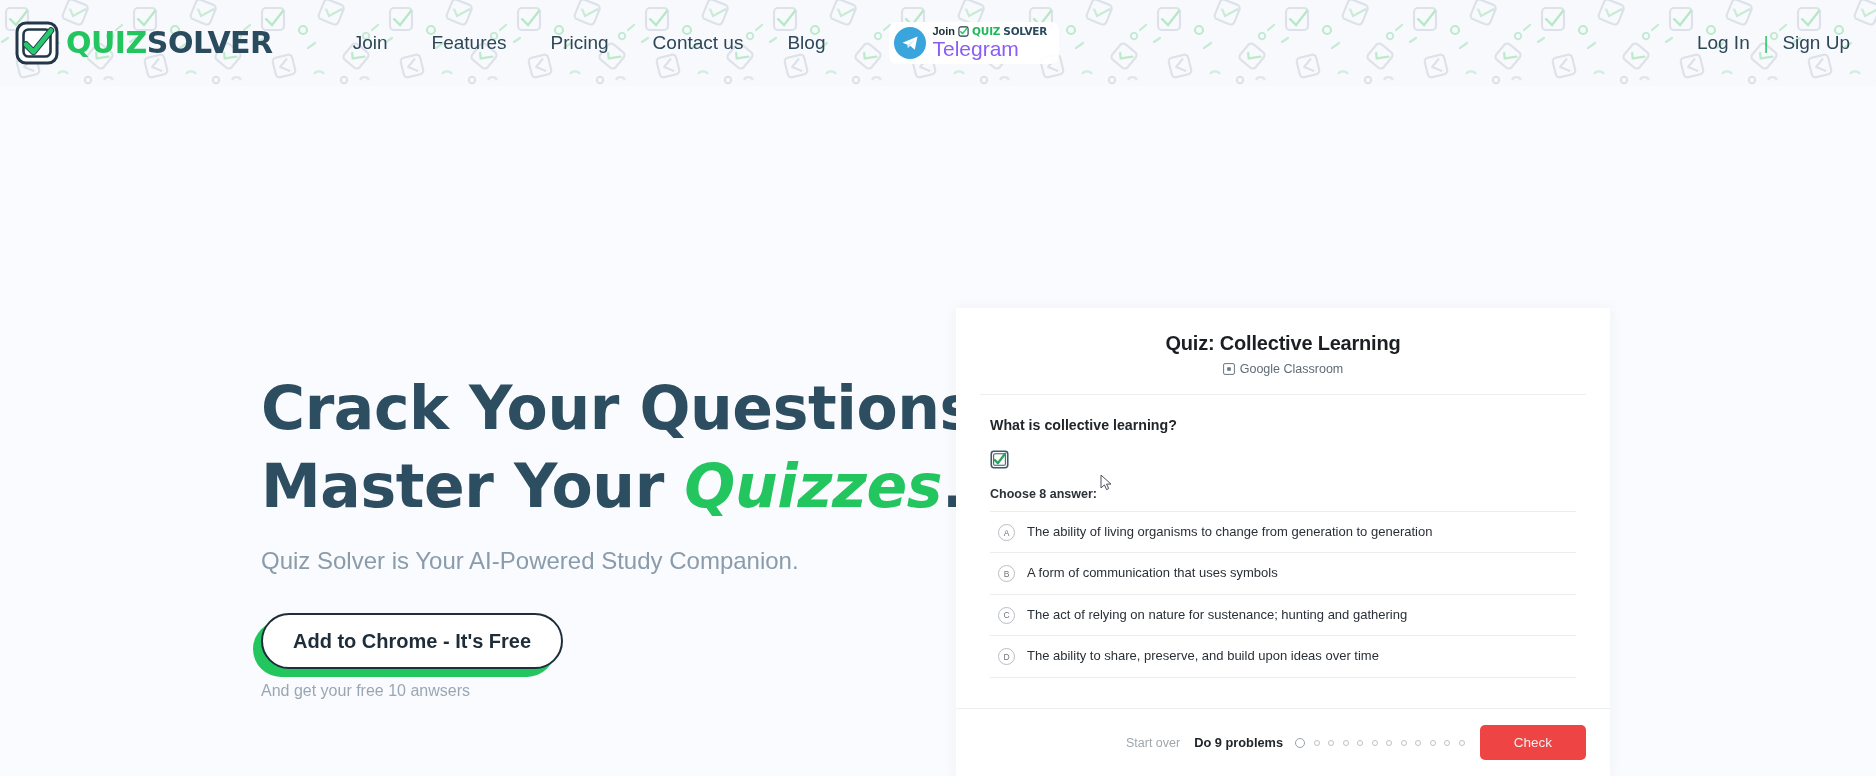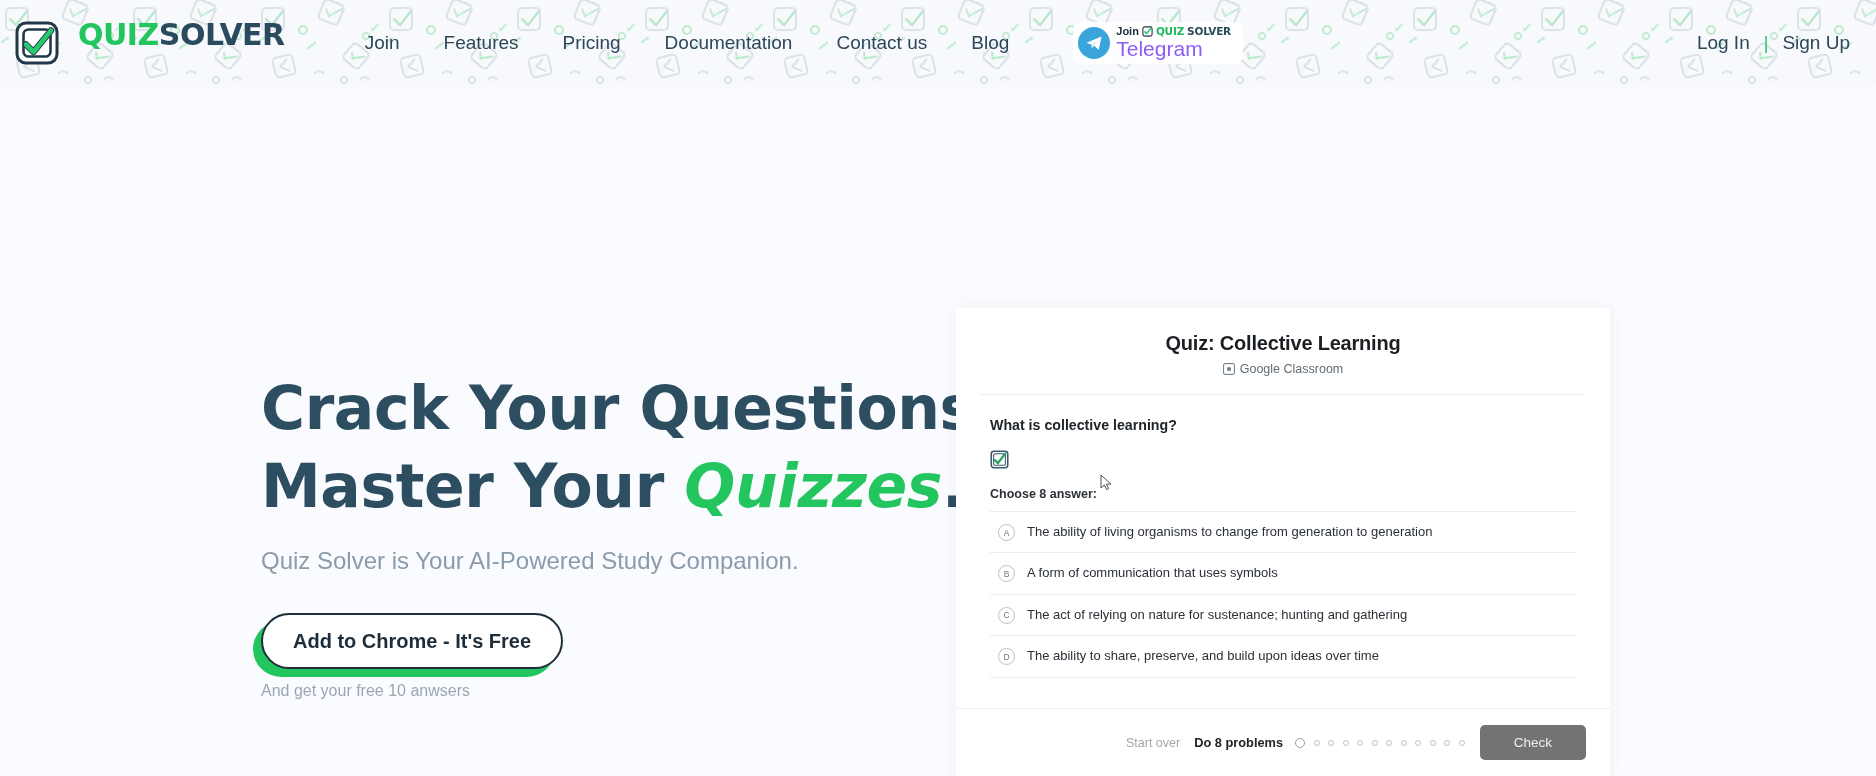--- a/index.html
+++ b/index.html
@@ -32,22 +32,22 @@
     z-index: 2;
     height: 86px;
     display: flex;
     align-items: center;
     padding: 0 14px;
   }
 
   
   .logo-wrap {
     display: flex;
-    align-items: flex-start;
-    gap: 18px;
+    align-items: center;
+    gap: 6px;
     margin-right: 58px;
   }
   .logo-mark { width: 46px; height: 46px; display: block; flex: 0 0 auto; }
   .logo-text {
     font-family: "DejaVu Sans", sans-serif;
     font-size: 30px;
     font-weight: 700;
     letter-spacing: -0.5px;
     line-height: 1;
     white-space: nowrap;
@@ -327,21 +327,21 @@
   .dot {
     width: 6px; height: 6px;
     border: 1px solid #bcc2c8;
     border-radius: 50%;
     background: transparent;
     cursor: pointer;
   }
   .dot.active { width: 10px; height: 10px; border-color: #9aa1a8; }
   .check-btn {
     margin-left: auto;
-    background: #737373;
+    background: #ef4444;
     color: #eceff1;
     border: none;
     border-radius: 5px;
     font-size: 13.5px;
     padding: 10px 34px;
     cursor: pointer;
     font-family: "Liberation Sans", sans-serif;
   }
 </style>
 </head>
@@ -400,21 +400,20 @@
       </svg>
       <div class="logo-text">
         <span class="logo-quiz">QUIZ</span><span class="logo-solver">SOLVER</span>
       </div>
     </div>
 
     <nav class="nav">
       <a class="nav-link">Join</a>
       <a class="nav-link">Features</a>
       <a class="nav-link">Pricing</a>
-      <a class="nav-link">Documentation</a>
       <a class="nav-link">Contact us</a>
       <a class="nav-link">Blog</a>
     </nav>
 
     <div class="telegram-badge">
       <span class="tg-circle">
         <svg width="20" height="20" viewBox="0 0 24 24" xmlns="http://www.w3.org/2000/svg">
           <path d="M3 11.6 L21 4.2 L17.7 20.2 L12.1 15.4 L9.4 18 L9.1 14.2 Z" fill="#ffffff"></path>
           <path d="M9.1 14.2 L17.9 7.4 L9.4 18 Z" fill="#d3e9f6"></path>
         </svg>
@@ -507,21 +506,21 @@
         <div class="answer-row">
           <span class="answer-letter">D</span>
           <span class="answer-text">The ability to share, preserve, and build upon ideas over time</span>
         </div>
       </div>
     </div>
 
     <div class="quiz-footer">
       <div class="footer-inner">
         <span class="start-over">Start over</span>
-        <span class="do-problems">Do 8 problems</span>
+        <span class="do-problems">Do 9 problems</span>
         <span class="dots">
           <span class="dot active"></span>
           <span class="dot"></span>
           <span class="dot"></span>
           <span class="dot"></span>
           <span class="dot"></span>
           <span class="dot"></span>
           <span class="dot"></span>
           <span class="dot"></span>
           <span class="dot"></span>

